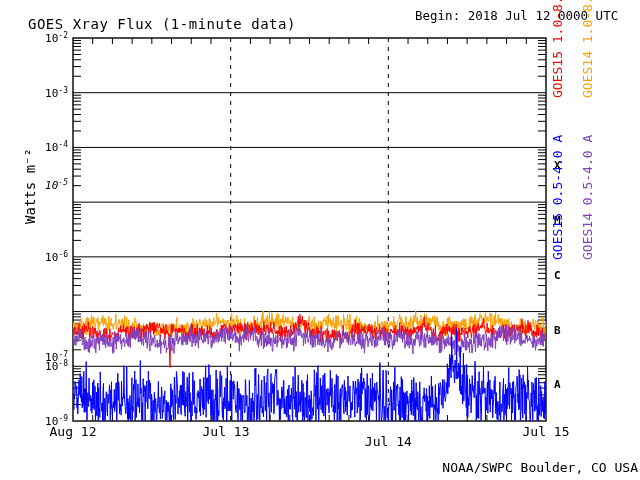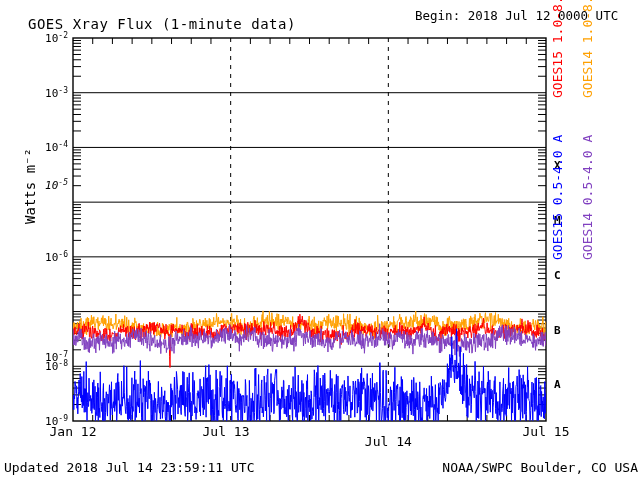--- a/index.html
+++ b/index.html
@@ -215,35 +215,34 @@
       <div class="ytick" style="top: 421px; left: 18px; width: 50px;">10<sup>-9</sup></div>
       <div class="ytick" style="top: 366.286px; left: 18px; width: 50px;">10<sup>-8</sup></div>
       <div class="ytick" style="top: 313px; left: 18px; width: 50px; margin-top: 44px;">10<sup>-7</sup></div>
       <div class="ytick" style="top: 256.857px; left: 18px; width: 50px;">10<sup>-6</sup></div>
       <div class="ytick" style="top: 185px; left: 18px; width: 50px; font-style: italic;">10<sup>-5</sup></div>
       <div class="ytick" style="top: 147.429px; left: 18px; width: 50px;">10<sup>-4</sup></div>
       <div class="ytick" style="top: 92.7143px; left: 18px; width: 50px;">10<sup>-3</sup></div>
       <div class="ytick" style="top: 38px; left: 18px; width: 50px;">10<sup>-2</sup></div>
     </div>
   <div id="xticks">
-      <div class="xtick" style="left: 73px;">Jan 12</div>
+      <div class="xtick" style="left: 73px;">Aug 12</div>
       <div class="xtick" style="left: 226px;">Jul 13</div>
       <div class="xtick" style="left: 388.333px; margin-top: 10px;">Jul 14</div>
       <div class="xtick" style="left: 546px;">Jul 15</div>
     </div>
   <div id="flarelabels">
       <div class="flare" style="top: 165.429px; left: 554px;">X</div>
       <div class="flare" style="top: 220.143px; left: 554px;">M</div>
       <div class="flare" style="top: 274.857px; left: 554px;">C</div>
       <div class="flare" style="top: 329.571px; left: 554px;">B</div>
       <div class="flare" style="top: 384.286px; left: 554px;">A</div>
     </div>
   <div id="legend">
       <div class="legend rot" style="left: 565px; top: 98px; color: rgb(255, 0, 0);">GOES15 1.0-8.0 A</div>
       <div class="legend rot" style="left: 595px; top: 98px; color: rgb(255, 160, 0);">GOES14 1.0-8.0 A</div>
       <div class="legend rot" style="left: 565px; top: 260px; color: rgb(0, 0, 255);">GOES15 0.5-4.0 A</div>
       <div class="legend rot" style="left: 595px; top: 260px; color: rgb(128, 64, 192);">GOES14 0.5-4.0 A</div>
     </div>
 
-  <div class="abs footL">Updated 2018 Jul 14 23:59:11 UTC</div>
   <div class="abs footR">NOAA/SWPC Boulder, CO USA</div>
 
 </div>
 
 </body></html>

